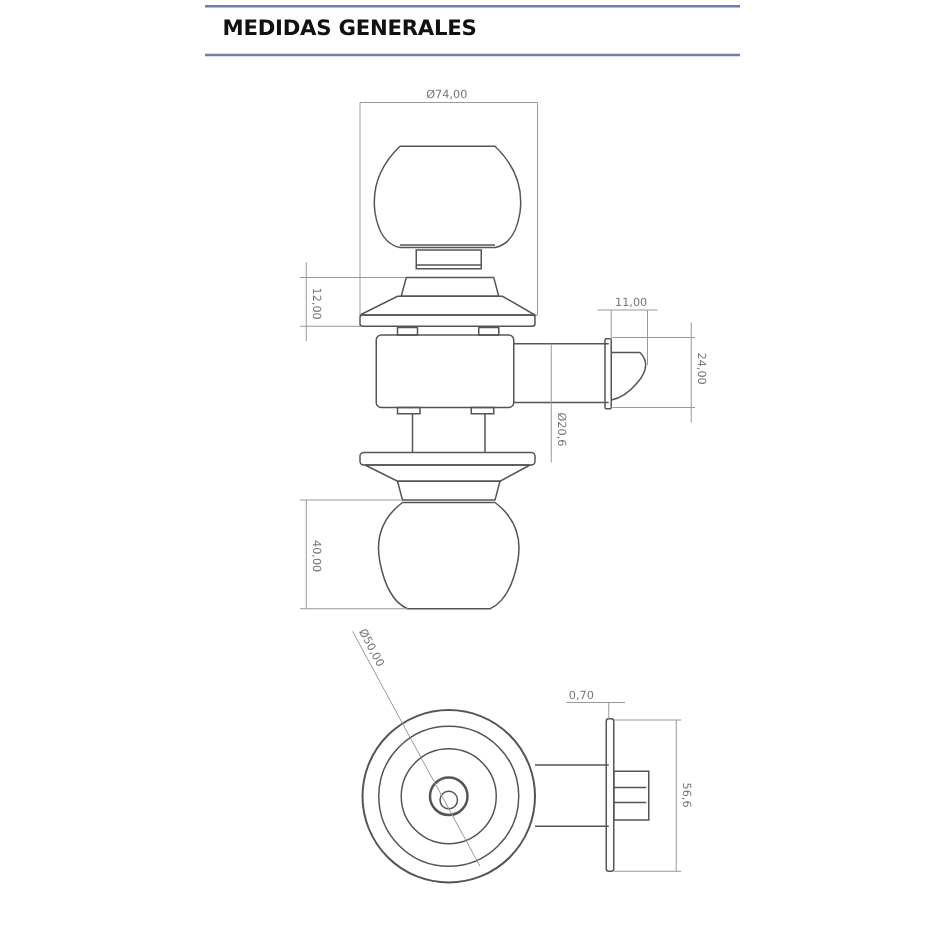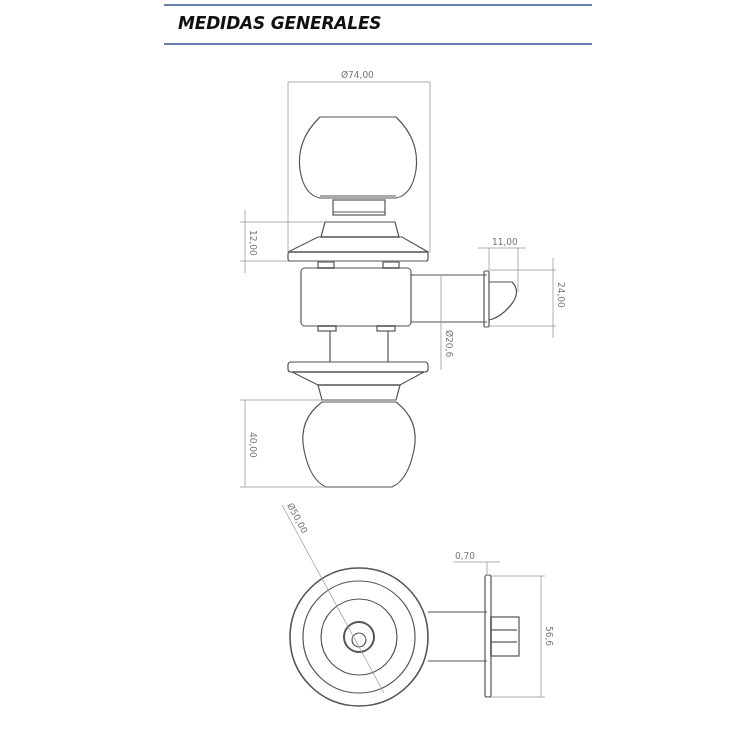--- a/index.html
+++ b/index.html
@@ -2,21 +2,21 @@
 <html><head>
 <meta charset="utf-8">
 <style>
   html, body { margin: 0; padding: 0; background: #ffffff; }
   body { width: 755px; height: 755px; position: relative; overflow: hidden;
          font-family: "DejaVu Sans", sans-serif; }
   .rule { position: absolute; left: 164px; width: 428px; height: 2px; background: #6a7fb0; }
   .rule.top { top: 4px; }
   .rule.bottom { top: 43px; }
   .title { position: absolute; left: 178px; top: 13px; font-size: 17px; font-weight: bold;
-           color: #111; letter-spacing: -0.2px; font-family: "DejaVu Sans", sans-serif; font-style: italic; }
+           color: #111; letter-spacing: -0.2px; font-family: "DejaVu Sans", sans-serif; }
   svg { position: absolute; left: 0; top: 0; }
   .dim { font-family: "DejaVu Sans", sans-serif; font-size: 9px; fill: #777; }
 </style>
 </head>
 <body>
 
 <div class="rule top"></div>
 <div class="title">MEDIDAS GENERALES</div>
 <div class="rule bottom"></div>
 

